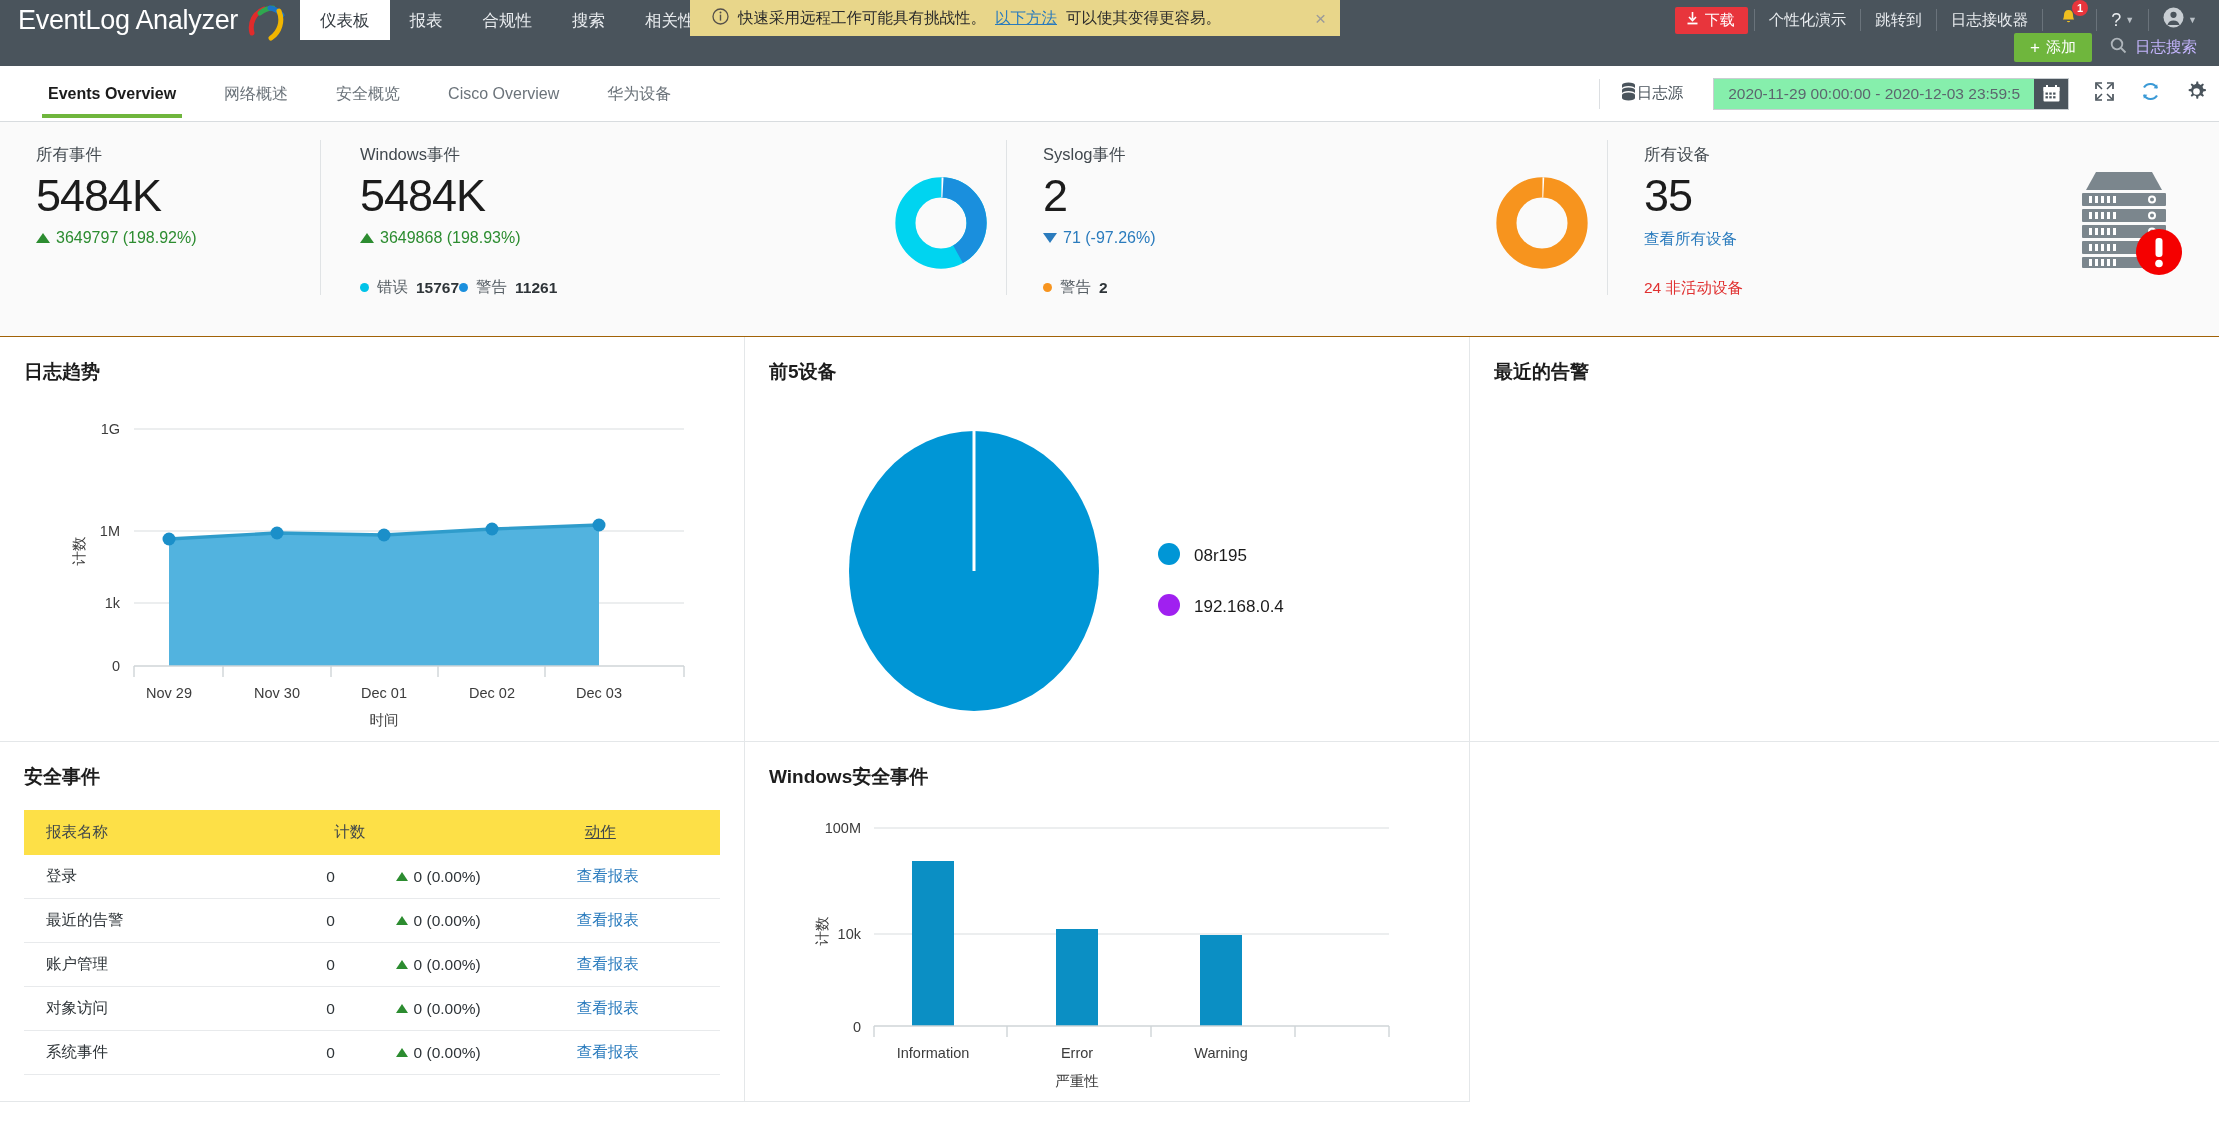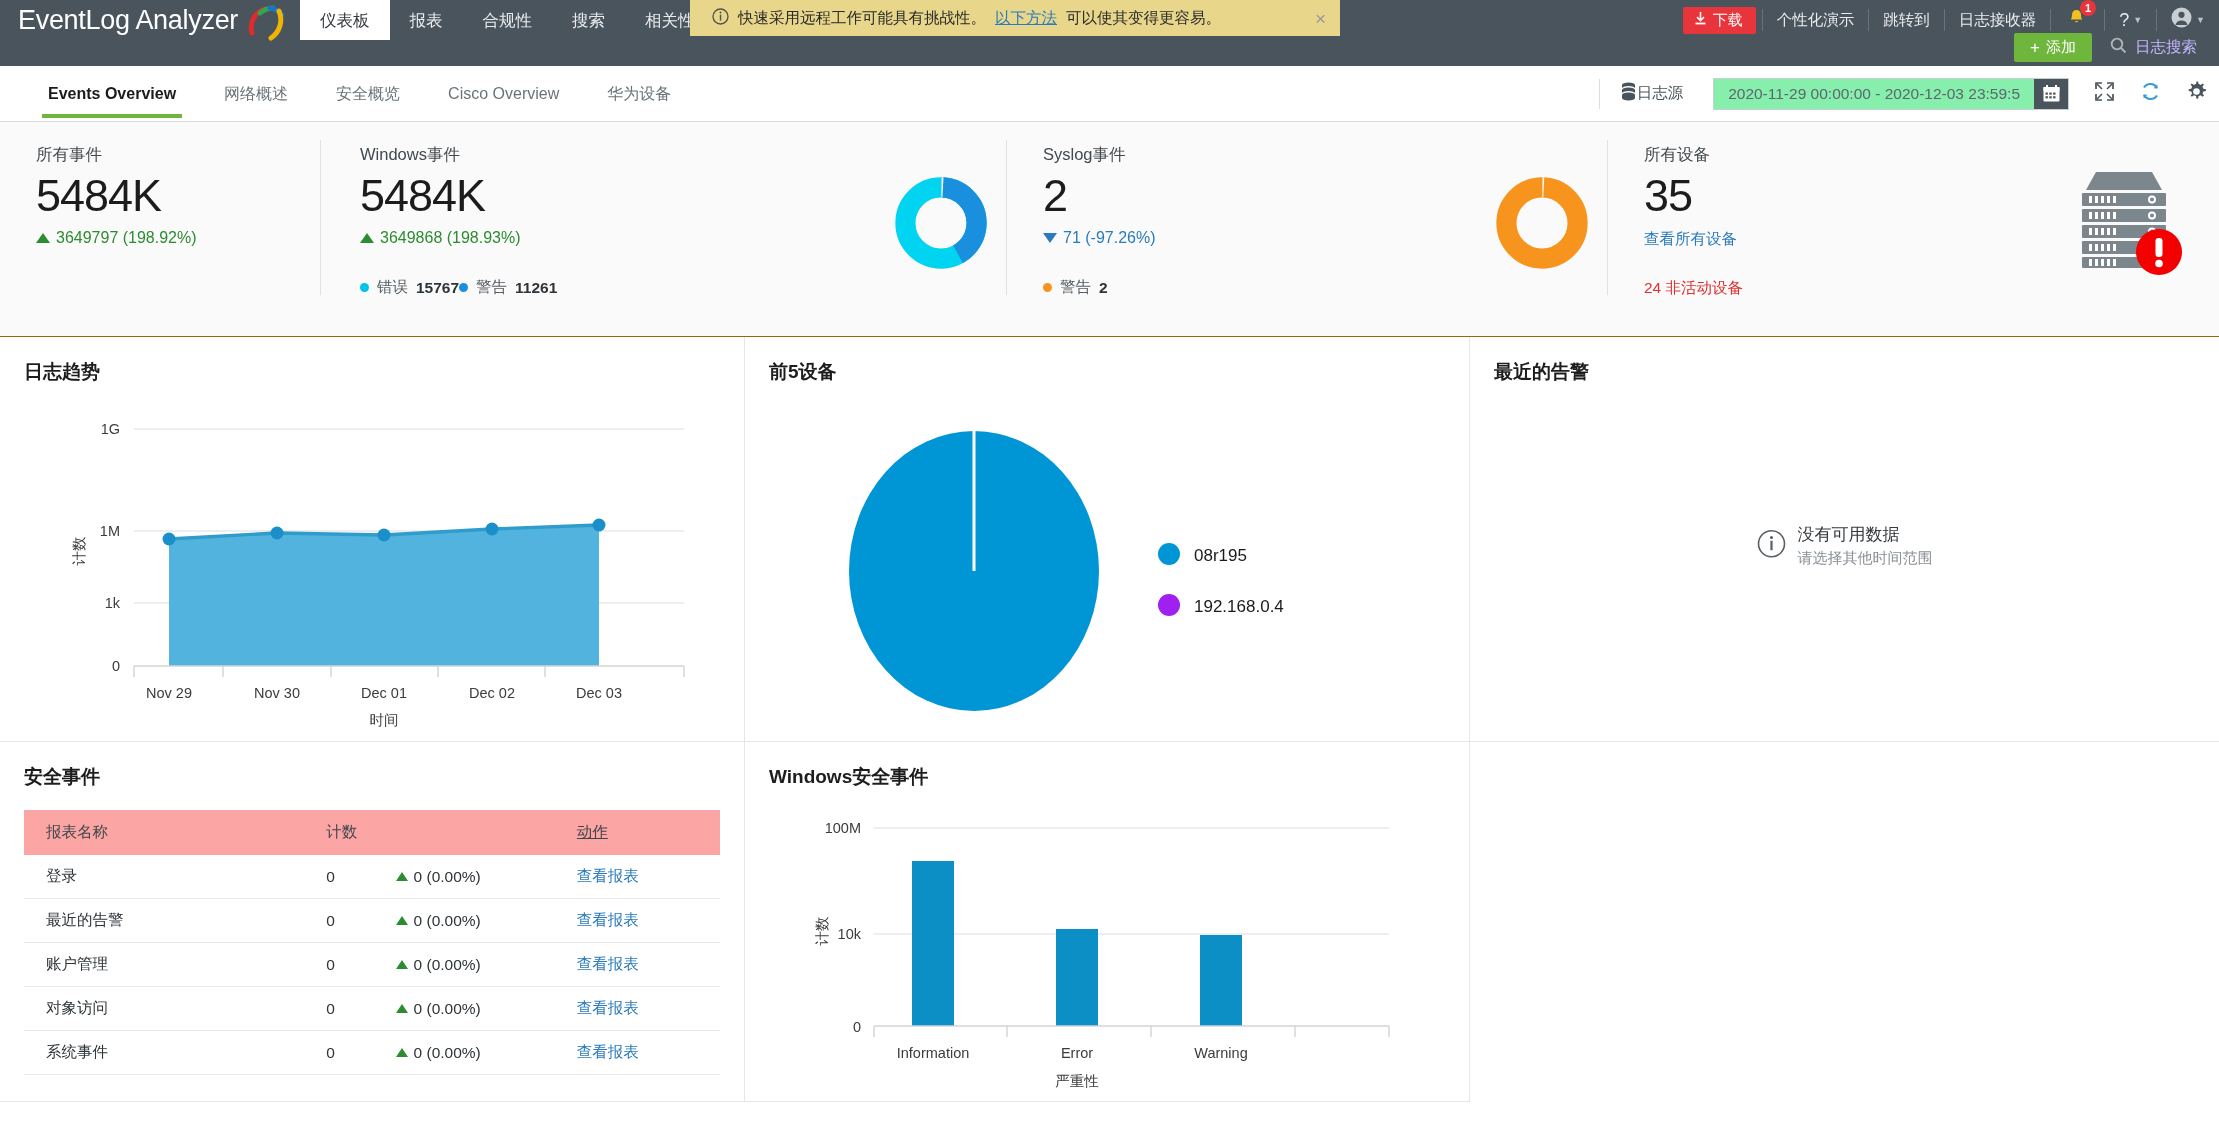--- a/index.html
+++ b/index.html
@@ -73,20 +73,21 @@
     font-size: 19px;
     cursor: pointer;
     line-height: 1;
     padding-right: 4px;
   }
   .topright {
     margin-left: auto;
     display: flex;
     align-items: center;
     height: 40px;
+    padding-right: 8px;
     gap: 0;
   }
   .dl-btn {
     background: #e8353c;
     color: #fff;
     font-size: 15px;
     padding: 4px 13px 4px 10px;
     border-radius: 2px;
     display: flex;
     align-items: center;
@@ -251,26 +252,26 @@
     padding: 22px 24px 0 24px;
     position: relative;
   }
   .panel-title { font-size: 19px; font-weight: bold; color: #1d1d1d; }
   .panels2 { display: flex; height: 360px; }
   .axis-label { font-size: 14.5px; fill: #3c3c3c; }
   .tick-text { font-size: 14.5px; fill: #3c3c3c; }
   
   .tbl { width: 100%; border-collapse: collapse; margin-top: 20px; }
   .tbl th {
-    background: #fca5a5;
+    background: #fde047;
     text-align: left;
     font-size: 15.5px;
     font-weight: normal;
     color: #3f464b;
-    padding: 12px 10px;
+    padding: 12px 18px;
   }
   .tbl td {
     font-size: 15.5px;
     color: #2e3438;
     padding: 11px 10px;
     border-bottom: 1px solid #e8eaec;
   }
   .tbl a { color: #2a7bbd; text-decoration: none; cursor: pointer; }
   .tri-s { display:inline-block;width:0;height:0;border-left:6px solid transparent;border-right:6px solid transparent;border-bottom:9px solid #2c8c30; margin-right:6px; vertical-align: 1px;}
   .nodata {
@@ -628,33 +629,20 @@
       <line x1="205" y1="42" x2="205" y2="182" stroke="#ffffff" stroke-width="3"></line>
       <circle cx="400" cy="165" r="11" fill="#0096d6"></circle>
       <text x="425" y="172" font-size="17" fill="#1b1b1b">08r195</text>
       <circle cx="400" cy="216" r="11" fill="#a020f0"></circle>
       <text x="425" y="223" font-size="17" fill="#1b1b1b">192.168.0.4</text>
     </svg>
   </div>
 
   <div class="panel" style="width:749px; border-right:none;">
     <div class="panel-title">最近的告警</div>
-    <div class="nodata">
-      <span>
-        <svg width="29" height="29" viewBox="0 0 29 29">
-            <circle cx="14.5" cy="14.5" r="13" fill="none" stroke="#5a5f63" stroke-width="1.6"></circle>
-            <circle cx="14.5" cy="8.3" r="1.5" fill="#5a5f63"></circle>
-            <rect x="13.4" y="11.5" width="2.2" height="9.5" fill="#5a5f63"></rect>
-          </svg>
-      </span>
-      <span>
-        <div class="nd-t1">没有可用数据</div>
-        <div class="nd-t2">请选择其他时间范围</div>
-      </span>
-    </div>
   </div>
 </div>
 
 <div class="panels2">
 
   <div class="panel" style="width:745px;">
     <div class="panel-title">安全事件</div>
     <table class="tbl">
       <thead>
         <tr>

